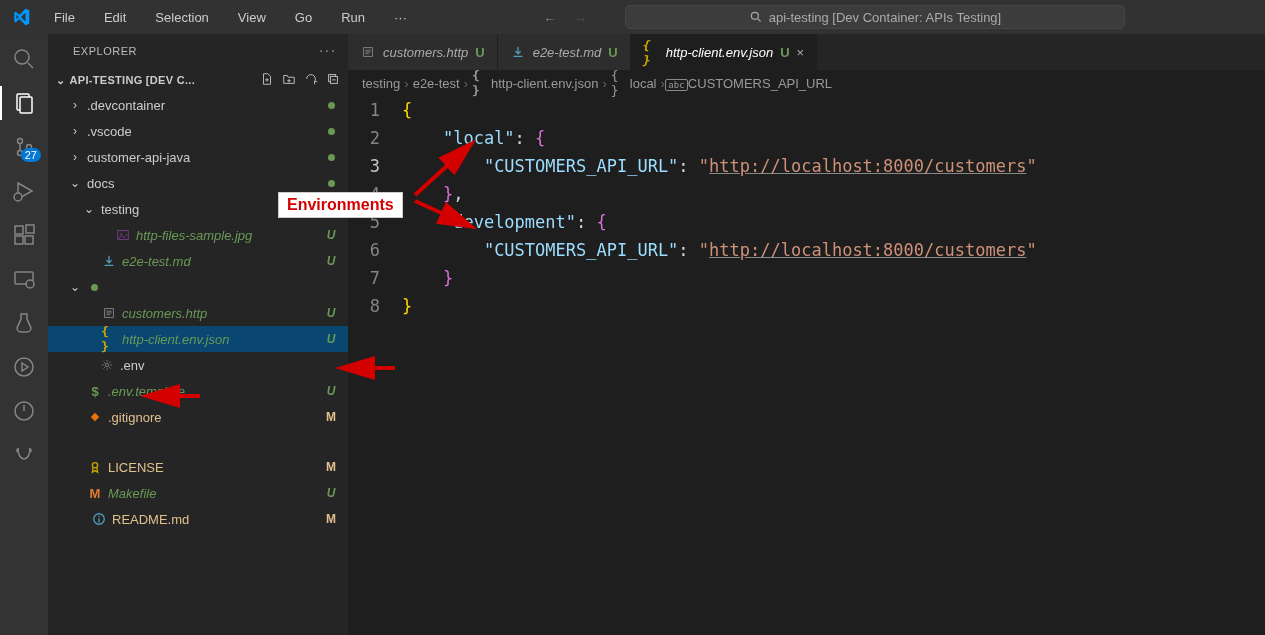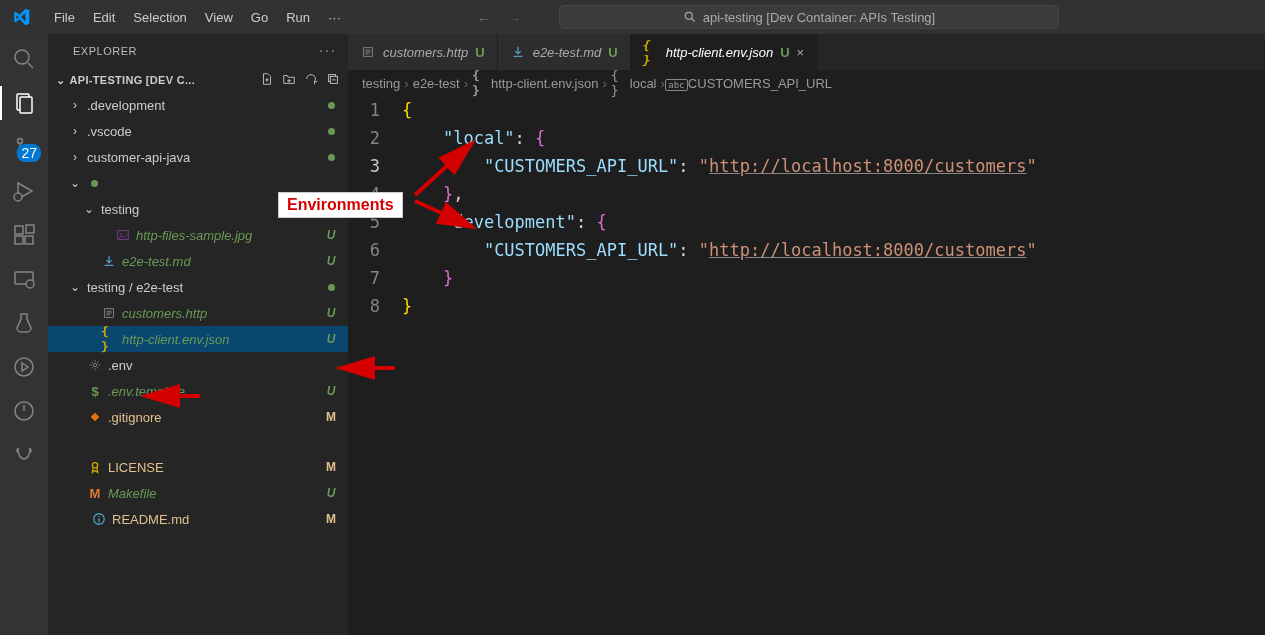--- a/index.html
+++ b/index.html
@@ -15,21 +15,21 @@
 }
 .titlebar {
   height: 34px;
   display: flex;
   align-items: center;
   background: #323233;
   padding: 0 4px;
   gap: 8px;
 }
 .logo { width: 34px; display:flex; align-items:center; justify-content:center; }
-.menu { display: flex; gap: 2px; }
+.menu { display: flex; gap: 13px; }
 .menu-item { padding: 4px 8px; cursor:pointer; border-radius:4px; }
 .nav-arrows { margin-left: 120px; display:flex; gap:18px; color:#888; }
 .search-box {
   margin-left: 30px;
   flex: 0 0 500px;
   height: 24px;
   background: #3c3c3c;
   border: 1px solid #454545;
   border-radius: 5px;
   display: flex;
@@ -58,21 +58,21 @@
   cursor:pointer;
   position:relative;
 }
 .act-icon.active { color: #fff; }
 .act-icon.active::before {
   content:''; position:absolute; left:-11px; top:-4px; bottom:-4px; width:2px; background:#fff;
 }
 .badge {
   position:absolute; bottom:-2px; right:-4px;
   background:#0078d4; color:#fff; border-radius:8px;
-  font-size:14px; padding:1px 4px; min-width:14px; text-align:center;
+  font-size:11px; padding:1px 4px; min-width:14px; text-align:center;
 }
 .sidebar {
   width: 300px;
   background: #252526;
   display:flex;
   flex-direction:column;
 }
 .sidebar-header {
   height: 34px;
   display:flex;
@@ -313,35 +313,36 @@
         <span><svg viewBox="0 0 16 16">
               <rect x="3" y="3" width="8" height="8" fill="none" stroke="currentColor"></rect>
               <rect x="5" y="5" width="8" height="8" fill="#252526" stroke="currentColor"></rect>
               <line x1="7" y1="9" x2="11" y2="9" stroke="currentColor"></line>
             </svg></span>
       </div>
     </div>
     <div class="tree" id="tree">
         <div class="tree-row" style="padding-left: 20px;">
           <span class="twisty">›</span>
-          <span class="fname ">.development</span>
+          <span class="fname ">.devcontainer</span>
           <span class="status"><span class="dot-U" style="display:inline-block"></span></span>
         </div>
         <div class="tree-row" style="padding-left: 20px;">
           <span class="twisty">›</span>
           <span class="fname ">.vscode</span>
           <span class="status"><span class="dot-U" style="display:inline-block"></span></span>
         </div>
         <div class="tree-row" style="padding-left: 20px;">
           <span class="twisty">›</span>
           <span class="fname ">customer-api-java</span>
           <span class="status"><span class="dot-U" style="display:inline-block"></span></span>
         </div>
         <div class="tree-row" style="padding-left: 20px;">
           <span class="twisty">⌄</span>
+          <span class="fname ">docs</span>
           <span class="status"><span class="dot-U" style="display:inline-block"></span></span>
         </div>
         <div class="tree-row" style="padding-left: 34px;">
           <span class="twisty">⌄</span>
           <span class="fname ">testing</span>
           <span class="status"><span class="dot-U" style="display:inline-block"></span></span>
         </div>
         <div class="tree-row" style="padding-left: 48px;">
           <span class="twisty"></span>
           <span class="ficon icon-purple">
@@ -359,21 +360,20 @@
           <span class="ficon icon-blue">
             <svg width="14" height="14" viewBox="0 0 16 16">
               <path d="M8 2v8m-3-3l3 3 3-3M3 13h10" fill="none" stroke="currentColor" stroke-width="1.5"></path>
             </svg>
           </span>
           <span class="fname status-U">e2e-test.md</span>
           <span class="status status-U">U</span>
         </div>
         <div class="tree-row" style="padding-left: 20px;">
           <span class="twisty">⌄</span>
-          <span class="fname ">testing / e2e-test</span>
           <span class="status"><span class="dot-U" style="display:inline-block"></span></span>
         </div>
         <div class="tree-row" style="padding-left: 34px;">
           <span class="twisty"></span>
           <span class="ficon icon-gray">
             <svg width="14" height="14" viewBox="0 0 16 16">
               <rect x="3" y="3" width="10" height="10" fill="none" stroke="currentColor"></rect>
               <line x1="5" y1="6" x2="11" y2="6" stroke="currentColor"></line>
               <line x1="5" y1="8" x2="11" y2="8" stroke="currentColor"></line>
               <line x1="5" y1="10" x2="9" y2="10" stroke="currentColor"></line>
@@ -383,21 +383,21 @@
           <span class="status status-U">U</span>
         </div>
         <div class="tree-row selected" style="padding-left: 34px;">
           <span class="twisty"></span>
           <span class="ficon icon-yellow">
             <span style="font-family:monospace;font-weight:700">{ }</span>
           </span>
           <span class="fname status-U">http-client.env.json</span>
           <span class="status status-U">U</span>
         </div>
-        <div class="tree-row" style="padding-left: 20px;">
+        <div class="tree-row" style="padding-left: 20px; margin-left: 12px;">
           <span class="twisty"></span>
           <span class="ficon icon-gray">
             <svg width="14" height="14" viewBox="0 0 16 16">
               <circle cx="8" cy="8" r="2" fill="none" stroke="currentColor"></circle>
               <path d="M8 2v2M8 12v2M2 8h2M12 8h2M4 4l1.5 1.5M10.5 10.5L12 12M12 4l-1.5 1.5M5.5 10.5L4 12" stroke="currentColor"></path>
             </svg>
           </span>
           <span class="fname ">.env</span>
           <span class="status"></span>
         </div>

